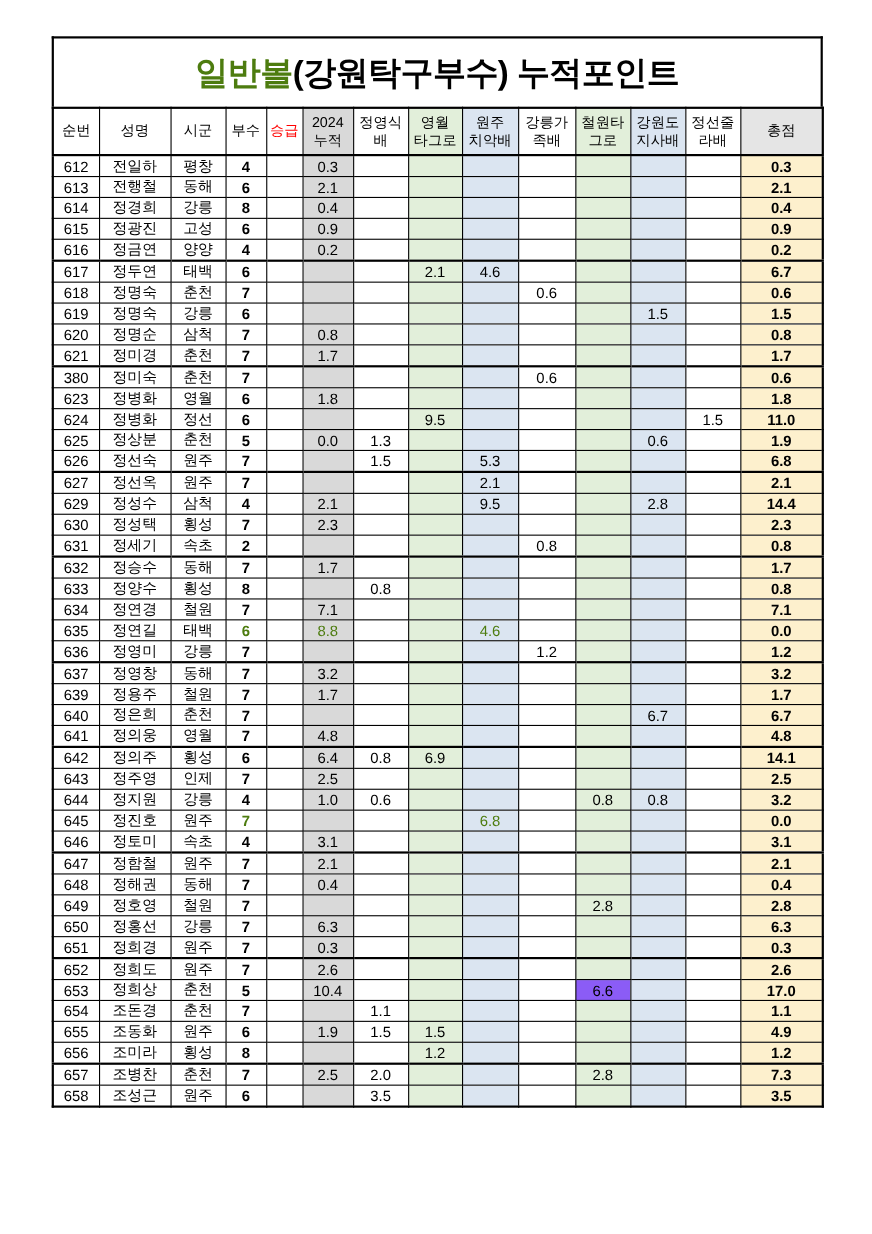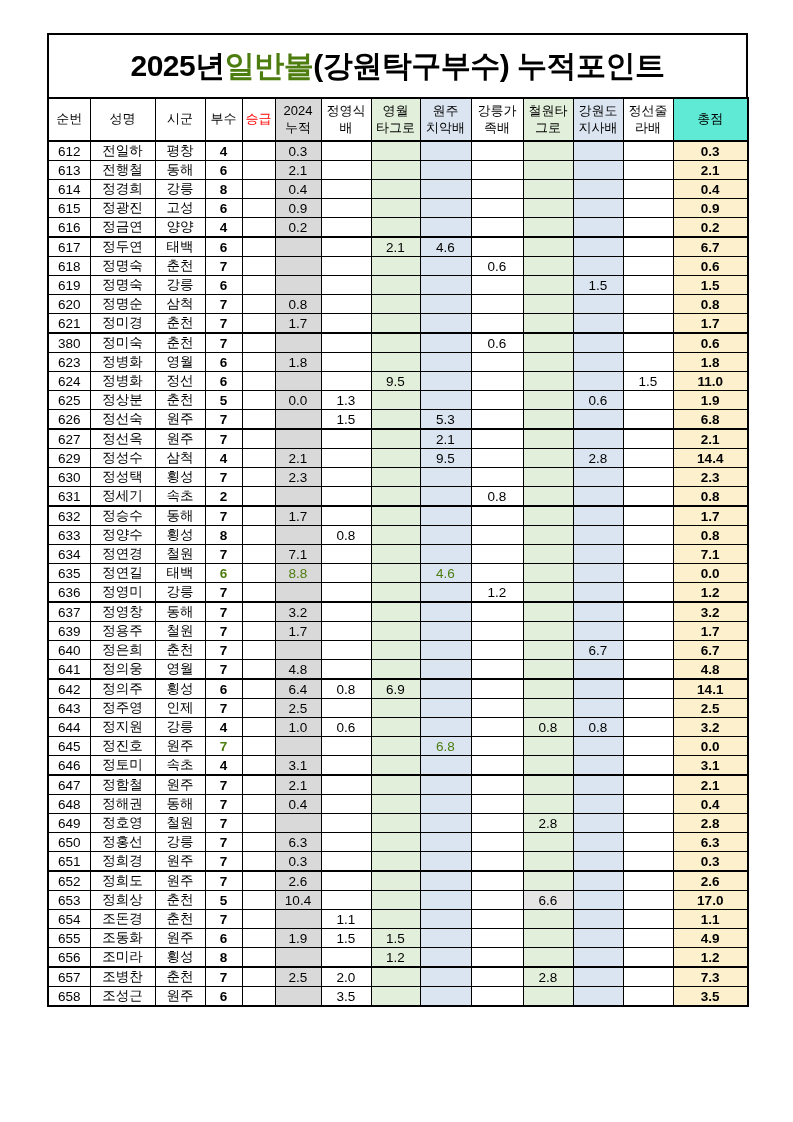--- a/index.html
+++ b/index.html
@@ -34,21 +34,20 @@
   .total-cell{font-weight:bold;font-size:14px;}
   .total-header{font-weight:bold;font-size:17px;}
   .red-text{color:#4d7c0f;}
   .red-bold{color:#ff0000;font-weight:bold;}
 </style>
 </head>
 <body>
 
 <div class="sheet">
   <div class="title-box">
-    <span>2025년 </span>
     <span class="red-text">일반볼</span>
     <span> (강원탁구부수) 누적포인트</span>
   </div>
   <table class="points">
     <colgroup id="cols">
         <col style="width: 42px;">
         <col style="width: 65px;">
         <col style="width: 50px;">
         <col style="width: 37px;">
         <col style="width: 33px;">
@@ -70,21 +69,21 @@
           <th>부수</th>
           <th class="red-bold">승급</th>
           <th style="background: rgb(217, 217, 217);">2024<br>누적</th>
           <th>정영식<br>배</th>
           <th style="background: rgb(226, 239, 218);">영월<br>타그로</th>
           <th style="background: rgb(219, 229, 241);">원주<br>치악배</th>
           <th>강릉가<br>족배</th>
           <th style="background: rgb(226, 239, 218);">철원타<br>그로</th>
           <th style="background: rgb(219, 229, 241);">강원도<br>지사배</th>
           <th>정선줄<br>라배</th>
-          <th class="total-header" style="background: #5eead4;">총점</th>
+          <th class="total-header" style="background: #e5e5e5;">총점</th>
         </tr>
     </thead>
     <tbody id="body-rows">
         <tr>
           <td>612</td>
           <td>전일하</td>
           <td>평창</td>
           <td class="busu-cell">4</td>
           <td></td>
           <td style="background: rgb(217, 217, 217);">0.3</td>
@@ -709,21 +708,21 @@
           <td>653</td>
           <td>정희상</td>
           <td>춘천</td>
           <td class="busu-cell">5</td>
           <td></td>
           <td style="background: rgb(217, 217, 217);">10.4</td>
           <td></td>
           <td style="background: rgb(226, 239, 218);"></td>
           <td style="background: rgb(219, 229, 241);"></td>
           <td></td>
-          <td style="background: #e5e5e5;">6.6</td>
+          <td style="background: #8b5cf6;">6.6</td>
           <td style="background: rgb(219, 229, 241);"></td>
           <td></td>
           <td class="total-cell" style="background: rgb(253, 240, 205);">17.0</td>
         </tr>
         <tr>
           <td>654</td>
           <td>조돈경</td>
           <td>춘천</td>
           <td class="busu-cell">7</td>
           <td></td>

